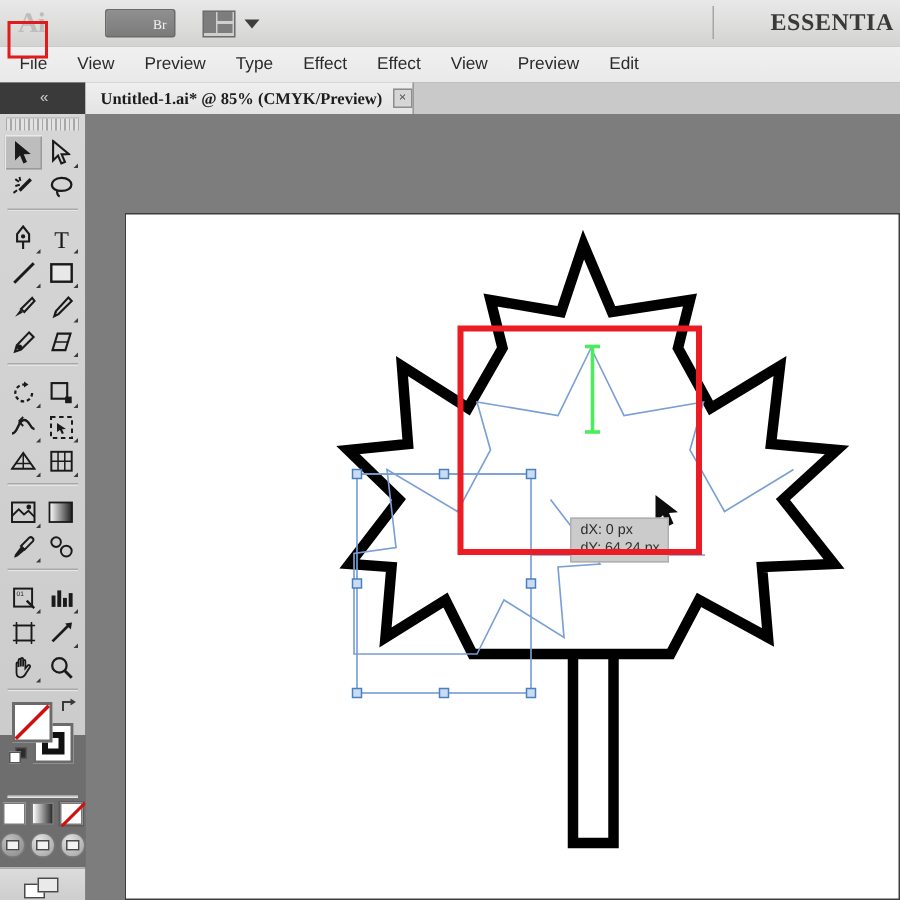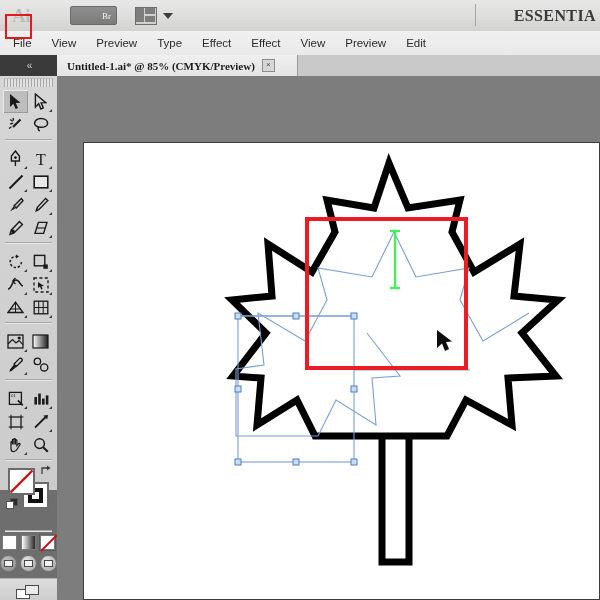--- a/index.html
+++ b/index.html
@@ -80,21 +80,21 @@
   }
   .tabbar-left{
     position:absolute;left:0;top:0;width:57px;height:21px;
     background:#3a3a3a;display:flex;align-items:center;justify-content:center;
   }
   .dblarrow{color:#cfcfcf;font-size:10px;letter-spacing:-2px;}
   .doctab{
     position:absolute;left:57px;top:0;height:21px;
     background:linear-gradient(180deg,#efefef 0%,#e4e4e4 100%);
     border-right:1px solid #9a9a9a;
-    display:flex;align-items:center;padding:0 22px 0 10px;
+    display:flex;align-items:center;padding:0 0 0 10px;
   }
   .doctab-title{
     font-size:11px;font-weight:bold;color:#1d1d1d;white-space:nowrap;
     font-family:"Liberation Serif", serif;
   }
   .tab-close{
     margin-left:7px;width:11px;height:11px;
     border:1px solid #8d8d8d;background:#d6d6d6;
     font-size:8px;color:#4a4a4a;line-height:9px;text-align:center;
   }
@@ -620,18 +620,22 @@
       <line x1="395" y1="231" x2="395" y2="288" stroke="#4aee5c" stroke-width="2.4"></line>
       <line x1="390" y1="231" x2="400" y2="231" stroke="#4aee5c" stroke-width="2.4"></line>
       <line x1="390" y1="288" x2="400" y2="288" stroke="#4aee5c" stroke-width="2.4"></line>
     </g>
 
     <g>
       <path d="M437 330 L437 348 L442 343.5 L445 351 L449 349 L446 342 L452 341.5 Z" fill="#0d0d0d"></path>
     </g>
   </svg>
 
+  <div class="measure">
+    <div class="m1">dX: 0 px</div>
+    <div class="m2">dY: 64.24 px</div>
+  </div>
 
   <div class="redrect"></div>
 
   <div class="toolsel-hl"></div>
 
 </div>
 
 </body></html>

